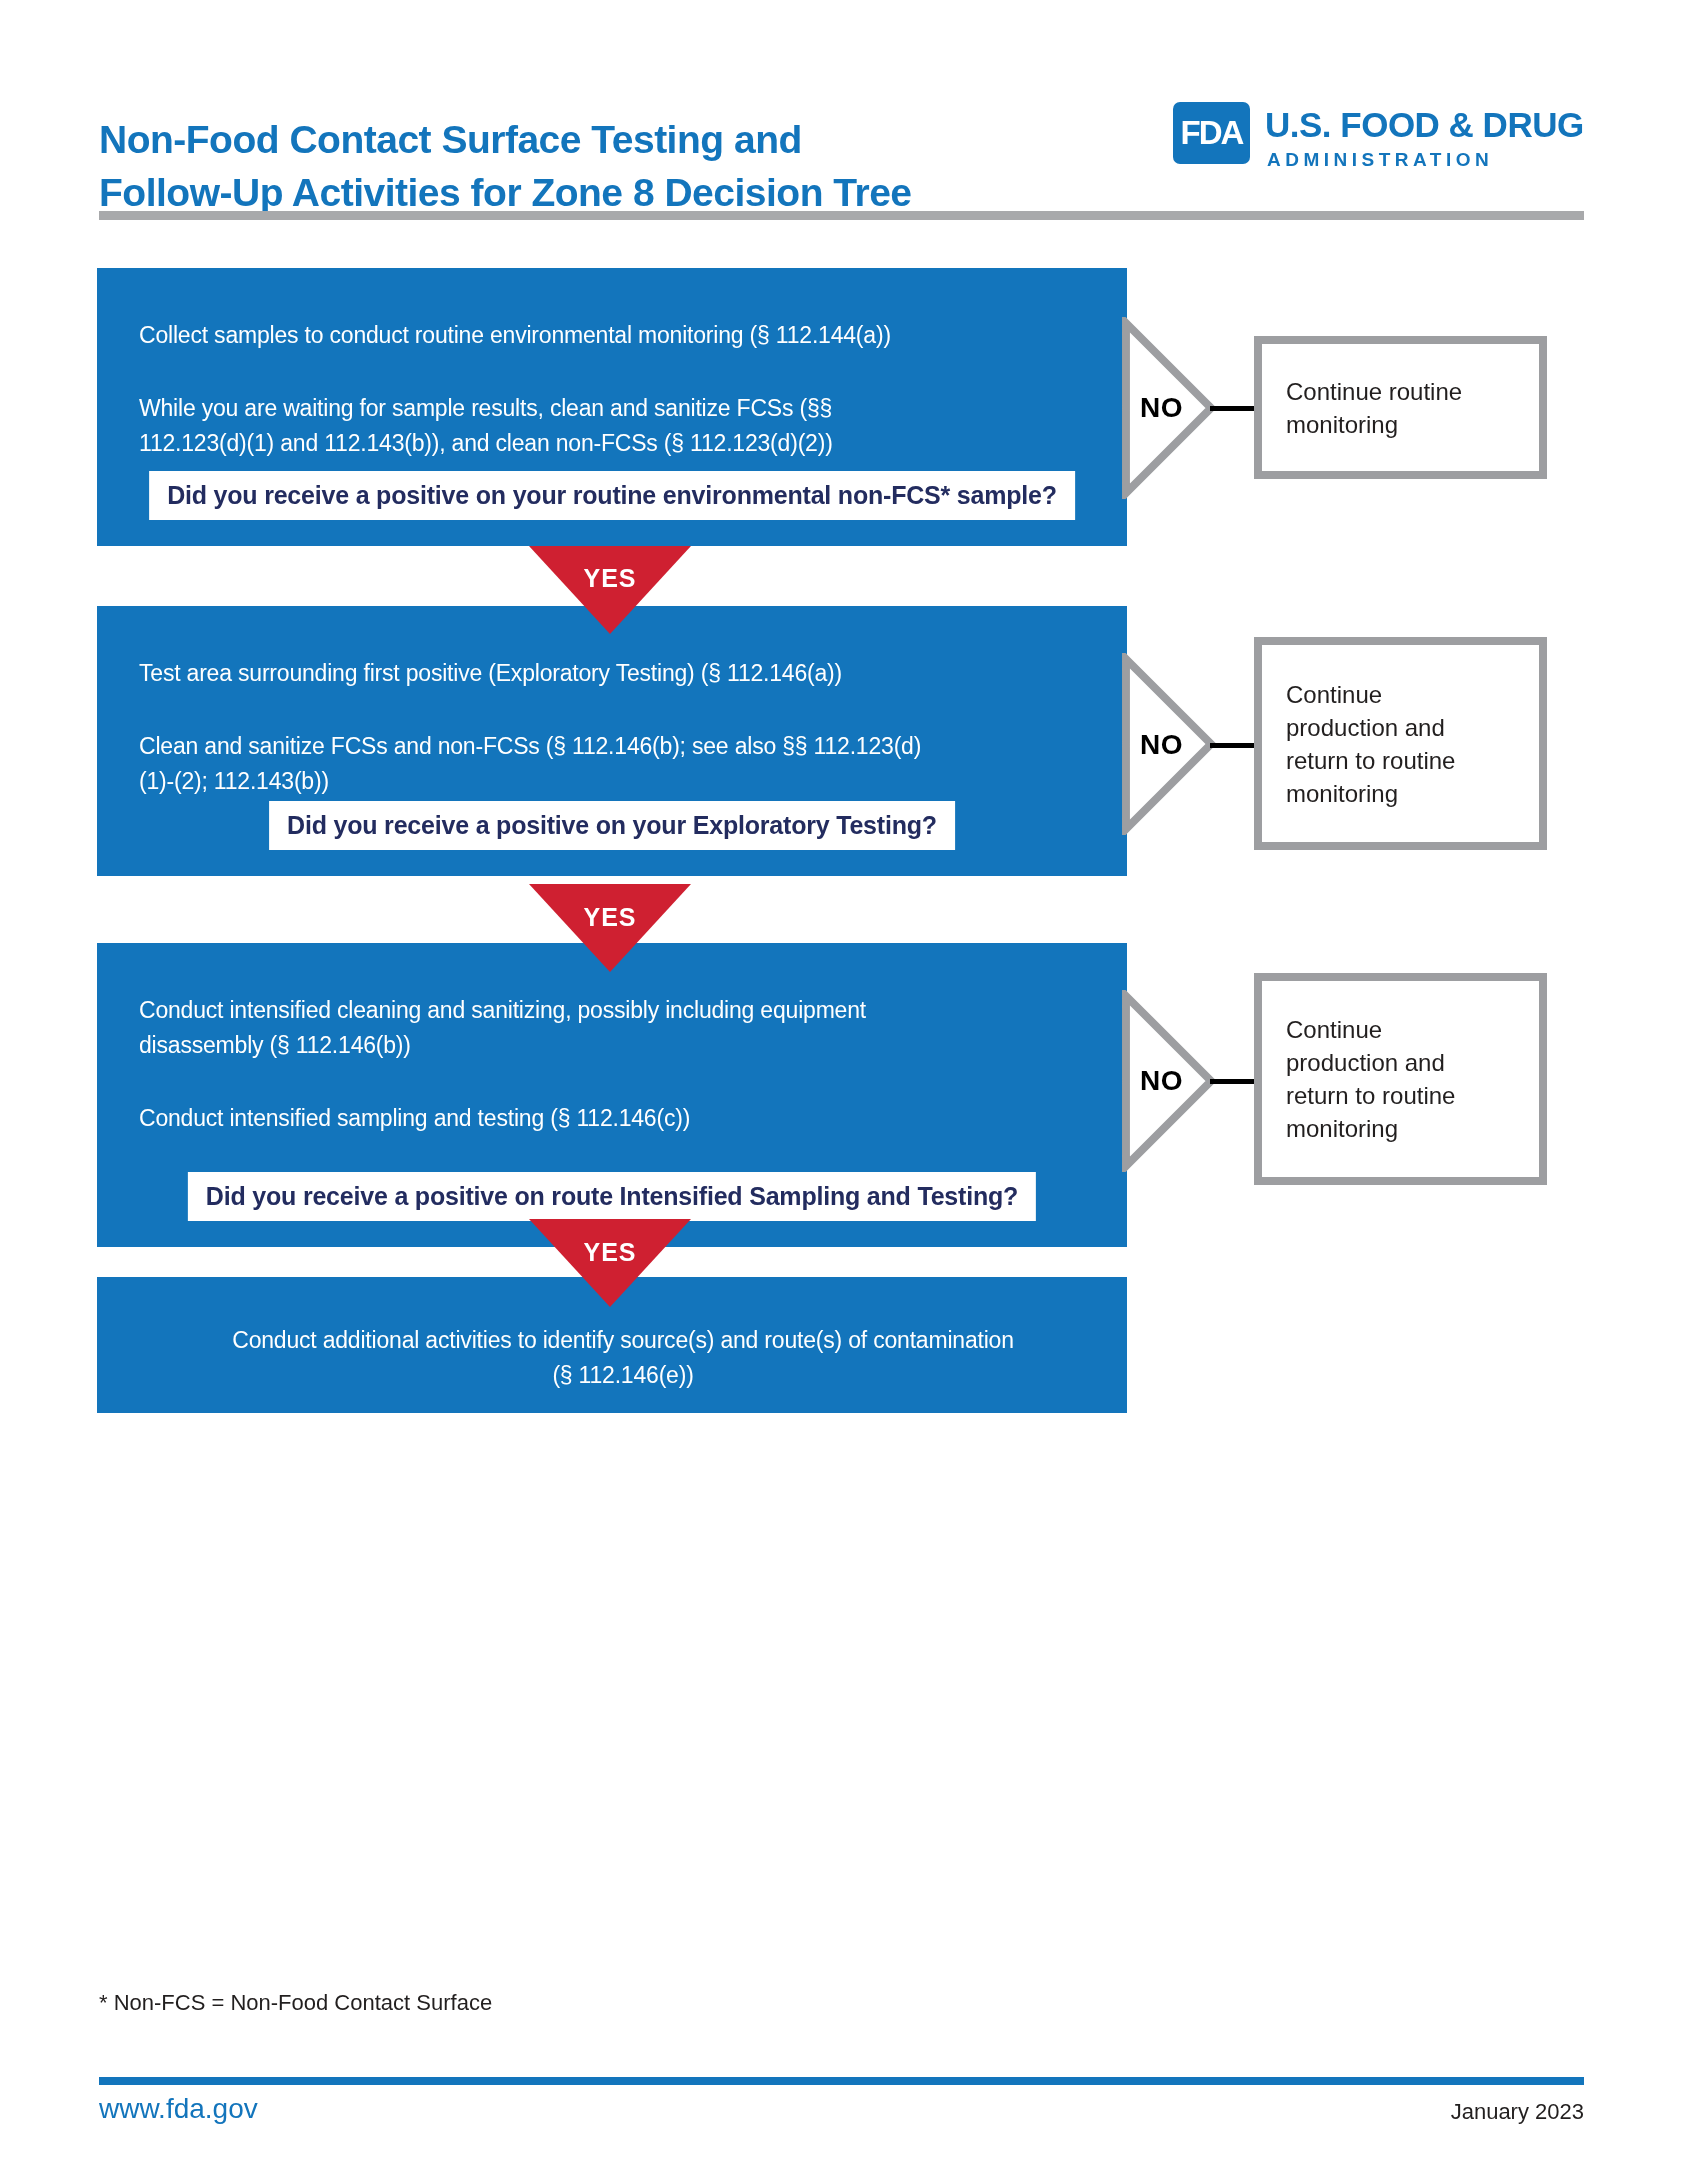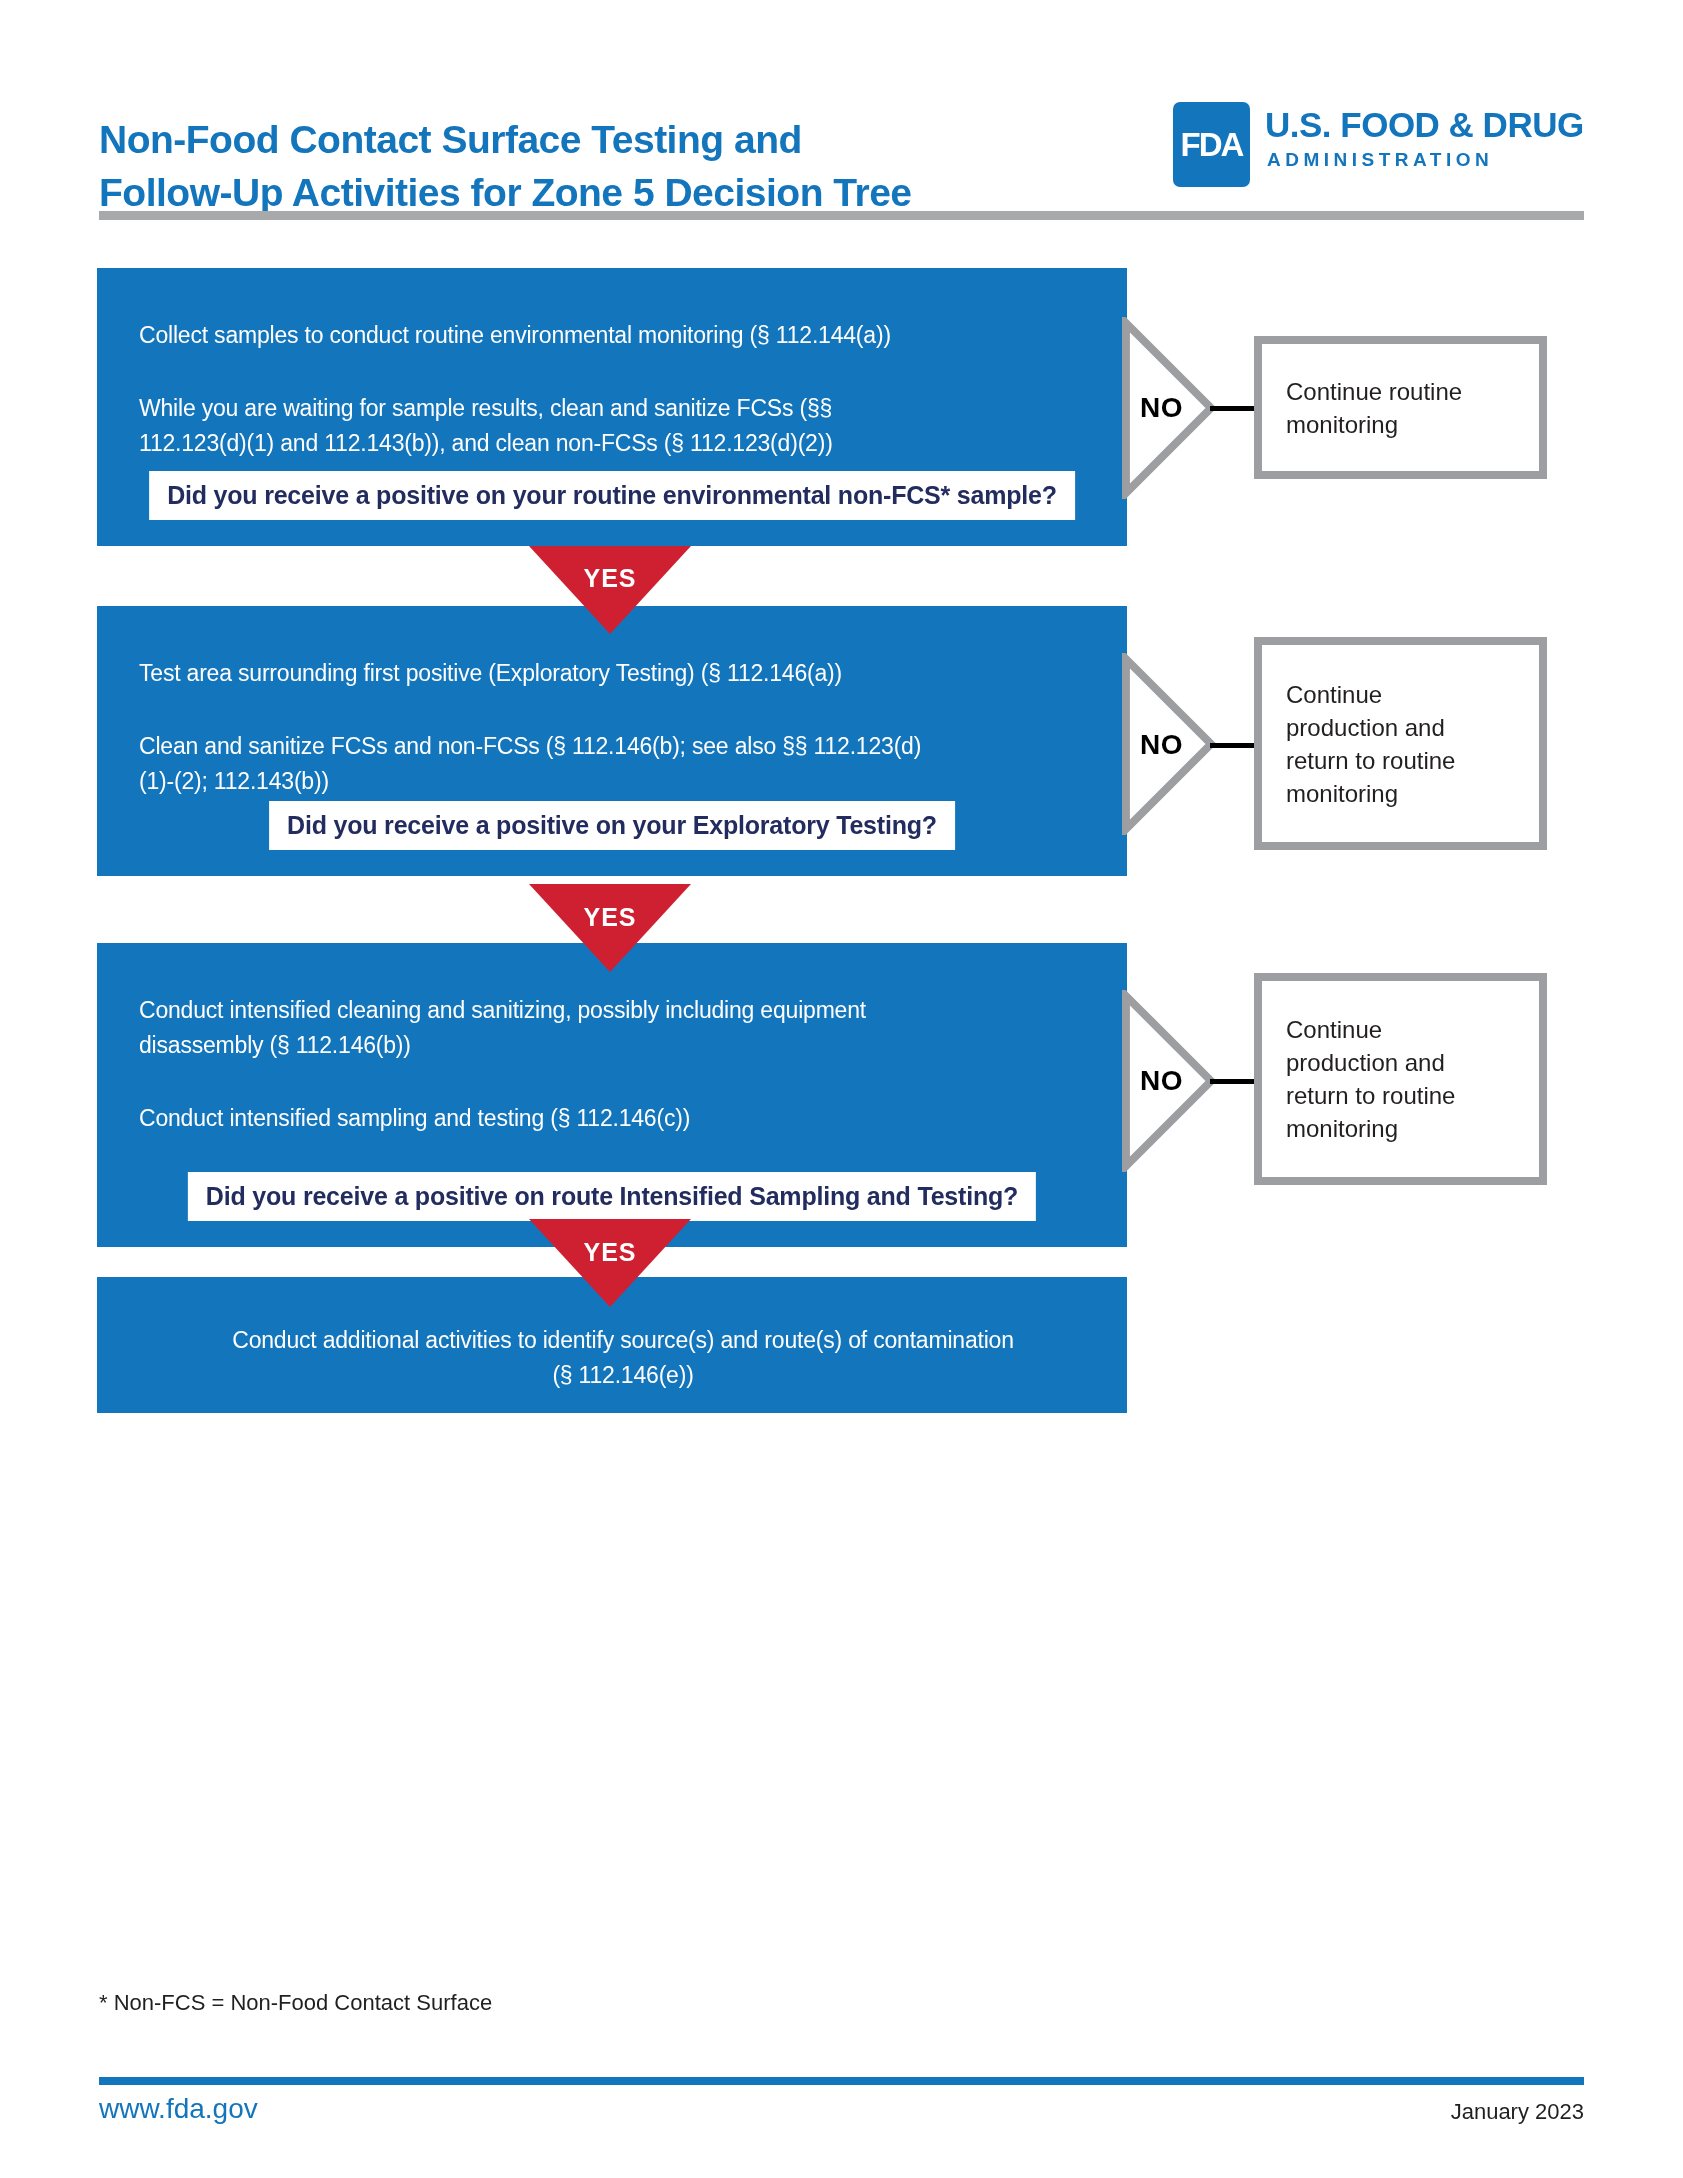--- a/index.html
+++ b/index.html
@@ -17,21 +17,21 @@
     font-family:"Liberation Sans", sans-serif;color:var(--ink);
   }
   .abs{position:absolute;}
   
   .title{
     left:99px;top:87px;font-size:39px;font-weight:bold;color:var(--blue);
     line-height:53px;letter-spacing:-0.5px;white-space:pre-line;
   }
   .title-rule{left:99px;top:211px;width:1485px;height:9px;background:var(--rulegray);}
   .fda-mark{
-    left:1173px;top:102px;width:77px;height:85px;background:var(--blue);
+    left:1173px;top:102px;width:77px;height:62px;background:var(--blue);
     border-radius:7px;color:#fff;display:flex;align-items:center;justify-content:center;
     font-weight:bold;font-size:33px;letter-spacing:-2px;
   }
   .wordmark1{left:1265px;top:105px;font-size:35px;font-weight:bold;color:var(--blue);letter-spacing:-0.5px;}
   .wordmark2{left:1267px;top:149px;font-size:19px;font-weight:bold;color:var(--blue);letter-spacing:4.5px;}
   
   .bluebox{left:97px;width:1030px;background:var(--blue);}
   .box-content{padding:50px 20px 0 42px;}
   .para{
     margin:0 0 38px 0;color:#fff;font-size:23px;line-height:35px;
@@ -63,21 +63,21 @@
   
   .footnote{left:99px;top:1990px;font-size:22px;color:var(--ink);}
   .footer-rule{left:99px;top:2077px;width:1485px;height:8px;background:var(--blue);}
   .site{left:99px;top:2093px;font-size:28px;font-weight:normal;color:var(--blue);}
   .date{left:1089px;top:2099px;width:495px;text-align:right;font-size:22px;color:var(--ink);}
 </style>
 </head>
 <body>
 
 <h1 class="abs title">Non-Food Contact Surface Testing and
-Follow-Up Activities for Zone 5 Decision Tree</h1>
+Follow-Up Activities for Zone 8 Decision Tree</h1>
 <div class="abs fda-mark">
   <span>FDA</span>
 </div>
 <div class="abs wordmark1">U.S. FOOD &amp; DRUG</div>
 <div class="abs wordmark2">ADMINISTRATION</div>
 <div class="abs title-rule"></div>
 
 <section class="abs bluebox" style="top:268px;height:278px;">
   <div class="box-content">
     <p class="para">Collect samples to conduct routine environmental monitoring (§ 112.144(a))</p>

